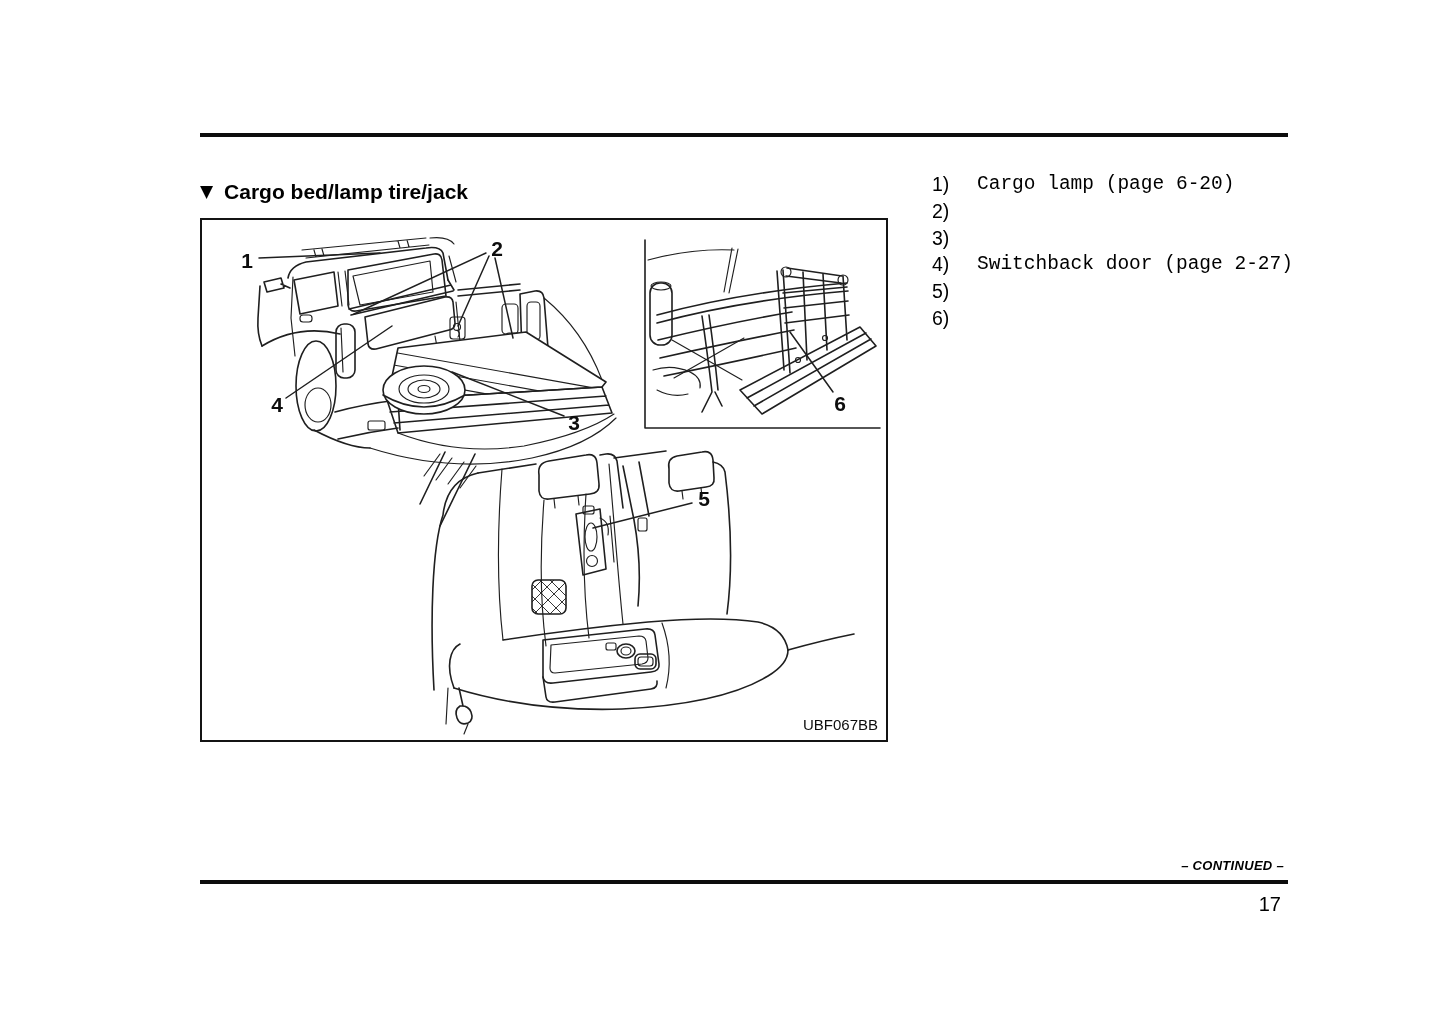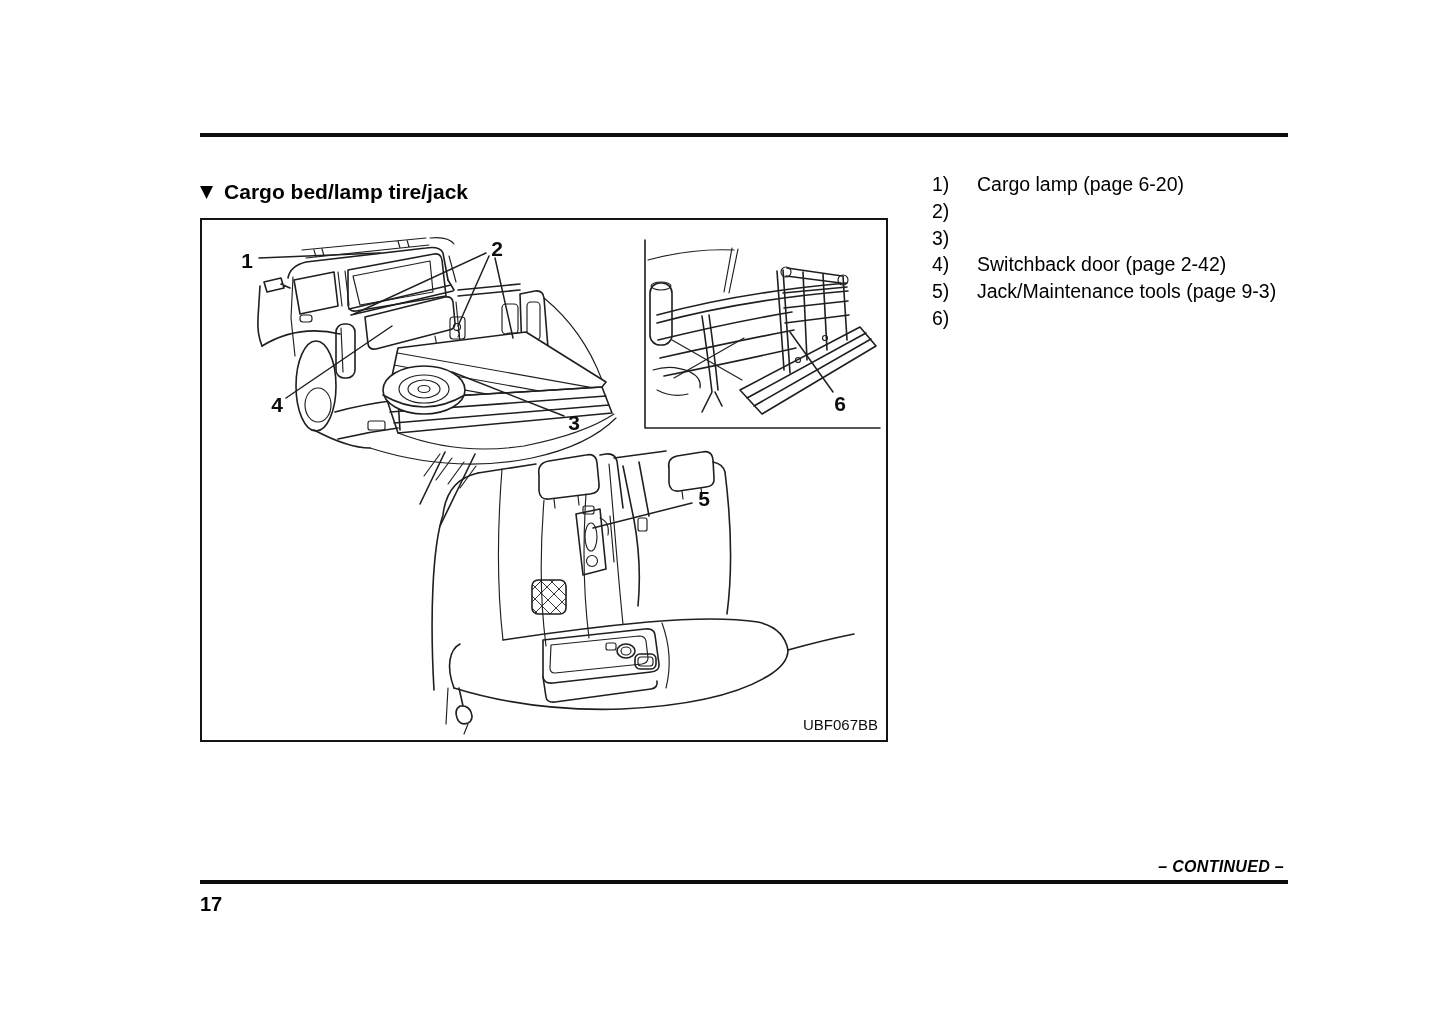--- a/index.html
+++ b/index.html
@@ -19,28 +19,28 @@
     position:absolute;left:200px;top:218px;width:688px;height:524px;
     border:2px solid #141414;box-sizing:border-box;background:#fff;
   }
   .figure-box svg{display:block;}
   .parts-list{
     position:absolute;left:932px;top:171px;width:362px;
     font-size:19.5px;line-height:26.8px;
   }
   .part-row{display:flex;}
   .part-num{width:45px;flex:none;}
-  .part-text{flex:1;}
+  .part-text{flex:1;font-family:Liberation Mono, monospace;}
   .continued{
     position:absolute;left:200px;top:858px;width:1084px;text-align:right;
-    font-size:16px;font-weight:bold;font-style:italic;letter-spacing:0.3px;
+    font-size:13px;font-weight:bold;font-style:italic;letter-spacing:0.3px;
   }
   .page-number{
-    position:absolute;left:200px;top:893px;width:1081px;
-    font-size:20px;font-weight:bold;
+    position:absolute;left:200px;top:893px;width:1081px;text-align:right;
+    font-size:20px;font-weight:normal;
   }
   
   svg .ln{fill:none;stroke:#1f1f1f;stroke-width:1.6;stroke-linecap:round;stroke-linejoin:round;}
   svg .ln2{fill:none;stroke:#1f1f1f;stroke-width:1.15;stroke-linecap:round;stroke-linejoin:round;}
   svg .wfill{fill:#ffffff;stroke:#1f1f1f;stroke-width:1.6;stroke-linejoin:round;}
   svg .leader{fill:none;stroke:#1f1f1f;stroke-width:1.5;stroke-linecap:round;}
   svg .callout{font-family:"Liberation Sans",sans-serif;font-size:21px;font-weight:bold;fill:#0d0d0d;}
   svg .figcode{font-family:"Liberation Sans",sans-serif;font-size:15px;fill:#0d0d0d;}
   svg .hatch{fill:none;stroke:#1f1f1f;stroke-width:0.9;}
 </style>
@@ -240,25 +240,24 @@
       <span class="part-text">Cargo lamp (page 6-20)</span>
     </div>
     <div class="part-row">
       <span class="part-num">2)</span>
     </div>
     <div class="part-row">
       <span class="part-num">3)</span>
     </div>
     <div class="part-row">
       <span class="part-num">4)</span>
-      <span class="part-text">Switchback door (page 2-42)</span>
+      <span class="part-text">Switchback door (page 2-27)</span>
     </div>
     <div class="part-row">
       <span class="part-num">5)</span>
-      <span class="part-text">Jack/Maintenance tools (page 9-3)</span>
     </div>
     <div class="part-row">
       <span class="part-num">6)</span>
     </div>
   </div>
 
   <div class="continued">– CONTINUED –</div>
   <div class="rule bottom-rule"></div>
   <div class="page-number">17</div>
 

